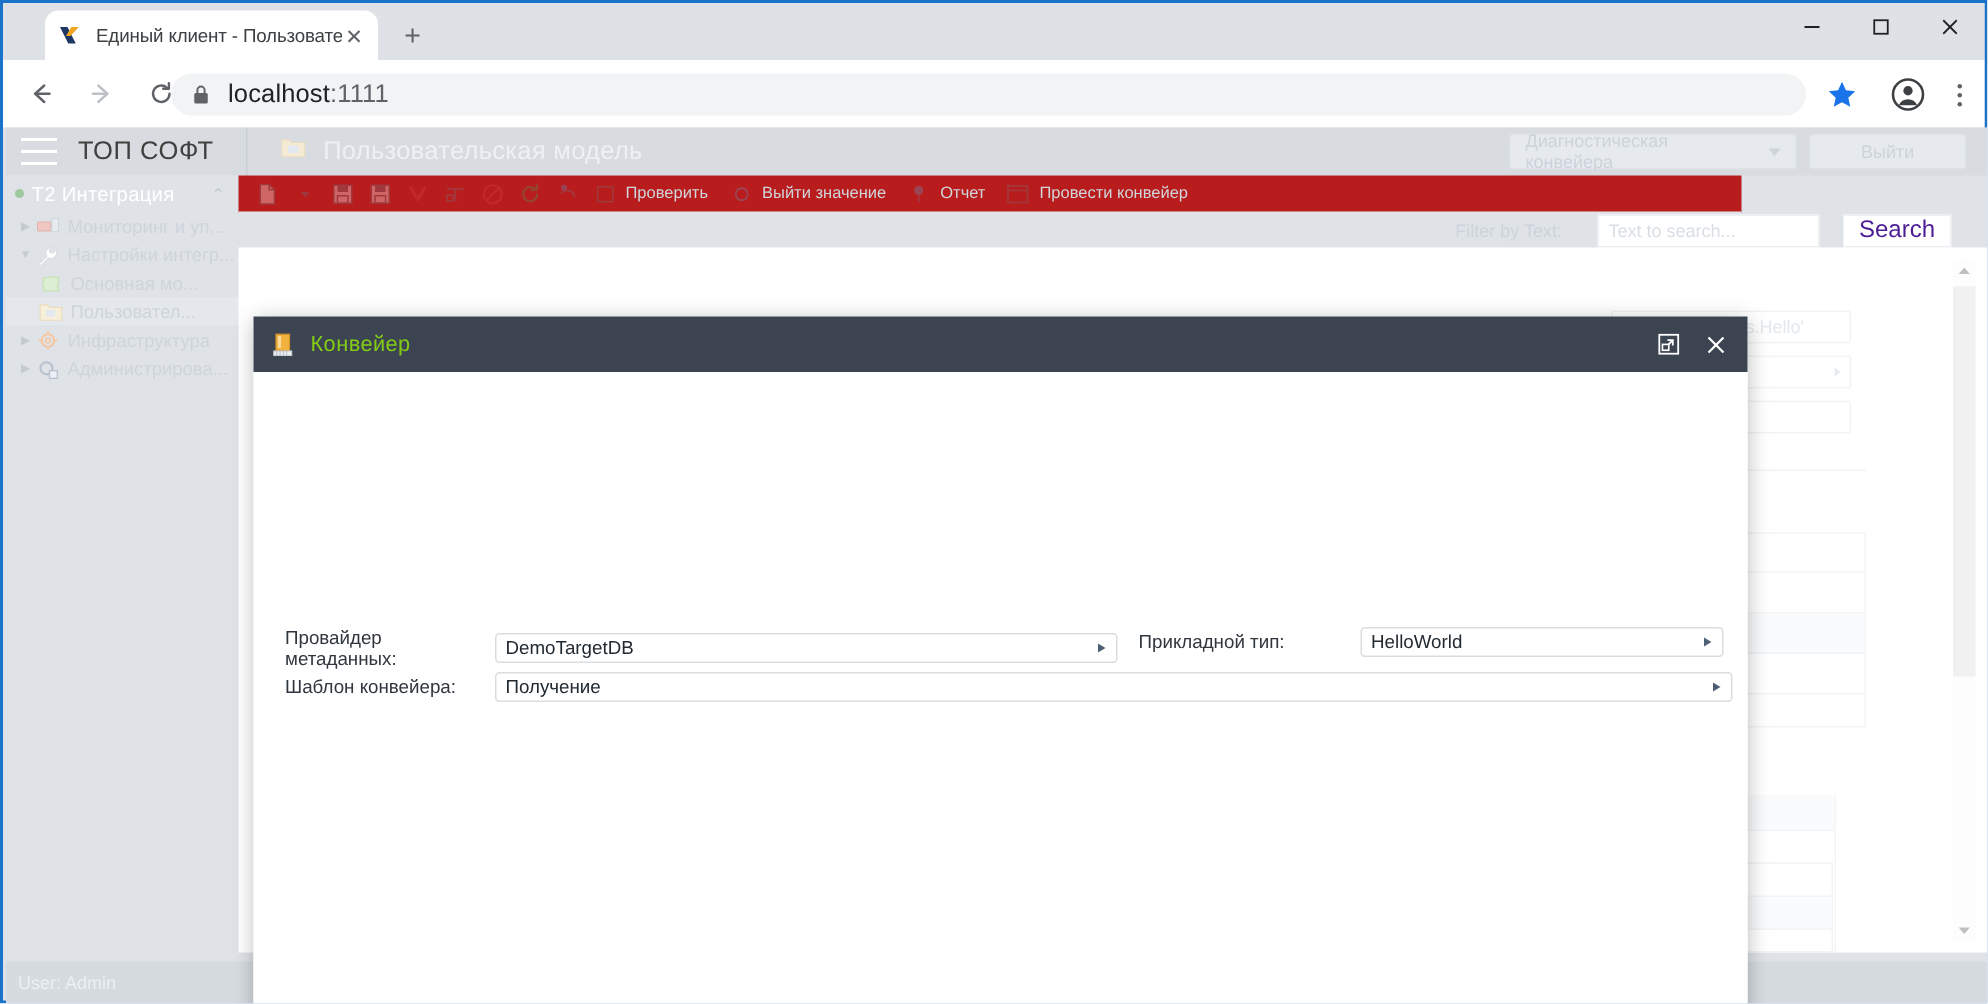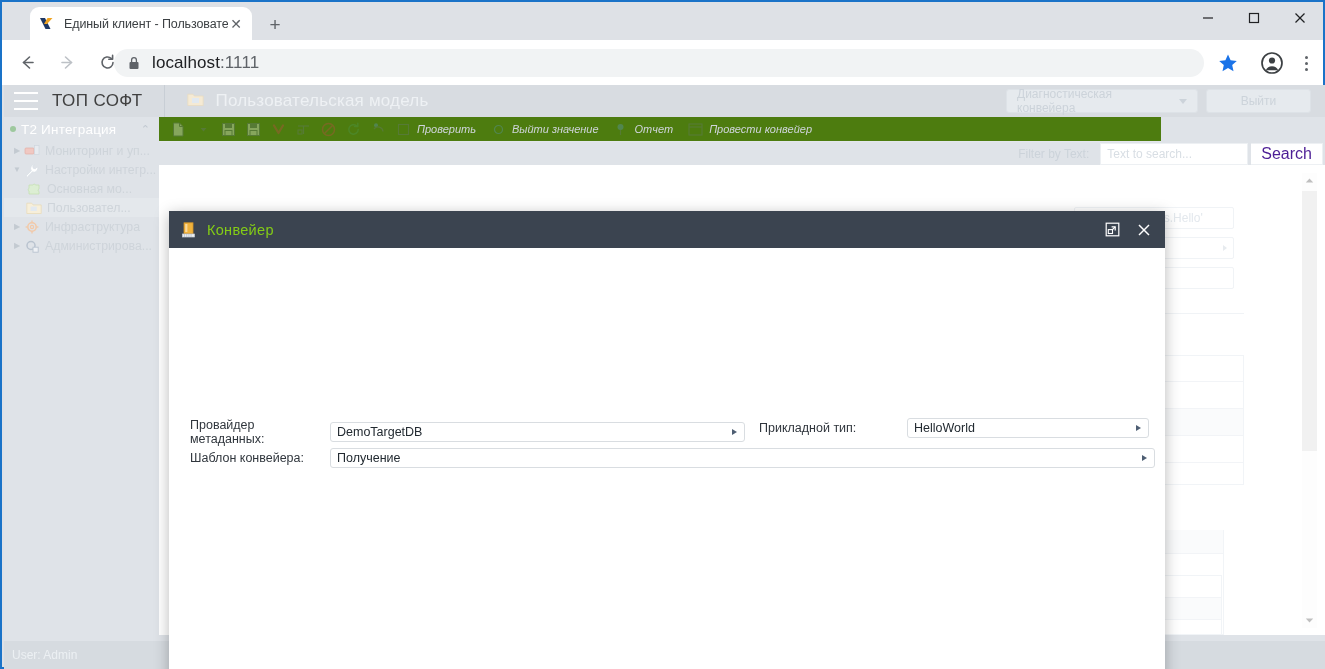--- a/index.html
+++ b/index.html
@@ -213,44 +213,43 @@
   .sb-ico {
     width: 16px; height: 14px; flex: 0 0 16px;
     margin-right: 5px;
     position: relative;
   }
 
   
   .sub-toolbar {
     position: absolute; left: 155px; top: 32px;
     width: 1002px; height: 25px;
-    background: #4d7c0f;
+    background: #b91c1c;
     border-bottom: 1px solid #e3e7eb;
     display: flex; align-items: center;
     padding-left: 8px;
     gap: 3px;
     overflow: hidden;
-    font-style: italic;
   }
   .tb-ico {
     width: 22px; height: 20px;
     display: flex; align-items: center; justify-content: center;
     opacity: 0.32;
   }
   .tb-text {
     font-size: 11px; color: #cfd5db;
     margin-right: 8px;
     white-space: nowrap;
   }
 
   
   .filter-row {
-    position: absolute; right: 2px; top: 58px;
-    display: flex; align-items: center;
-    gap: 3px;
+    position: absolute; right: 24px; top: 58px;
+    display: flex; align-items: center;
+    gap: 16px;
   }
   .filter-label { font-size: 12px; color: #ccd3da; margin-right: 8px; }
   .filter-input {
     width: 148px; height: 22px;
     border: 1px solid #edf0f3;
     background: #fff;
     font-size: 12px; color: #d8dee4;
     display: flex; align-items: center;
     padding-left: 6px;
   }

